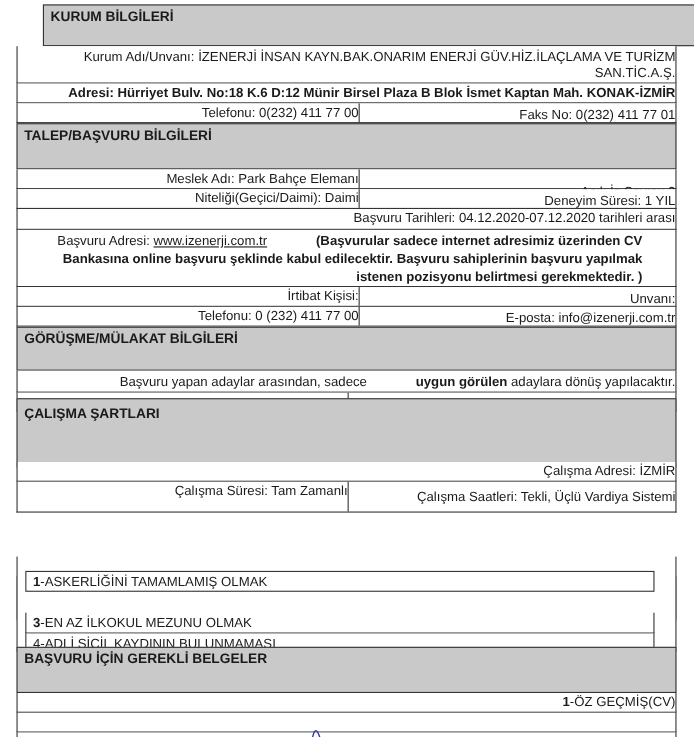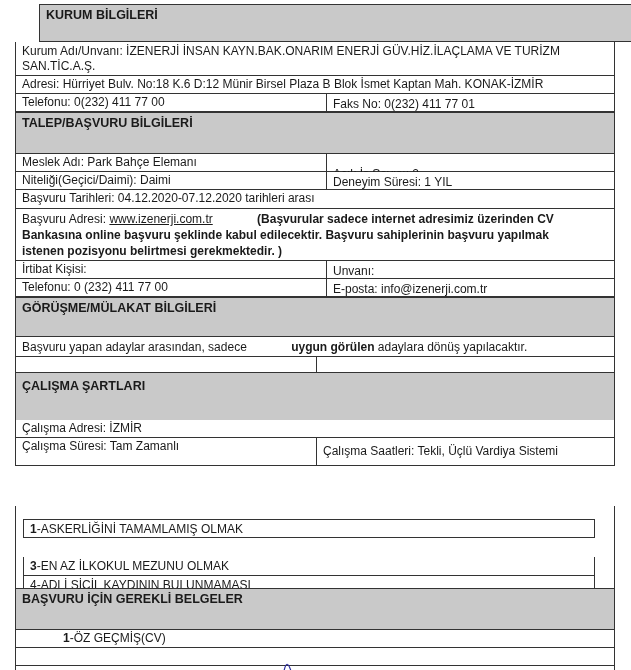--- a/index.html
+++ b/index.html
@@ -11,21 +11,21 @@
     .page { position: absolute; left: 15px; top: 4px; width: 600px; }
     .row {
       position: absolute; left: 0; width: 600px; box-sizing: border-box;
       border-left: 1px solid #333; border-right: 1px solid #333; border-bottom: 1px solid #333;
       background: #fff; font-size: 12px; line-height: 15px;
     }
     .hdr {
       background: #c9c9c9; font-weight: bold; font-size: 12.5px;
       padding: 3px 0 0 6px; border-top: 1px solid #333;
     }
-    .cell { position: absolute; top: 0; bottom: 0; box-sizing: border-box; padding: 1px 0 0 6px; white-space: nowrap; }
+    .cell { position: absolute; top: 0; bottom: 0; box-sizing: border-box; padding: 1px 0 0 6px; white-space: nowrap; text-align: right; }
     .cell.right { border-left: 1px solid #333; }
     .cell.full { left: 0; right: 0; white-space: normal; }
     .link { text-decoration: underline; color: #1a1a1a; }
     b { font-weight: bold; margin-left: 41px; }
     .sub {
       position: absolute; left: 7px; width: 572px; height: 19px; box-sizing: border-box;
       border: 1px solid #333; border-top: none; font-size: 12px; padding: 2px 0 0 6px;
       background: #fff;
     }
     .sub.first { border-top: 1px solid #333; }
@@ -40,21 +40,21 @@
 
   <div class="row hdr" style="top:0; height:38px;margin-left:24px;">
     <span>KURUM BİLGİLERİ</span>
   </div>
   <div class="row" style="top:38px; height:34px;">
     <div class="cell full" style="padding-top:2px;">
       <span>Kurum Adı/Unvanı:</span>
       <span>İZENERJİ İNSAN KAYN.BAK.ONARIM ENERJİ GÜV.HİZ.İLAÇLAMA VE TURİZM SAN.TİC.A.Ş.</span>
     </div>
   </div>
-  <div class="row" style="top:72px; height:18px;">
+  <div class="row" style="top:72px; height:18px;font-weight:bold;">
     <div class="cell full">Adresi: Hürriyet Bulv. No:18 K.6 D:12 Münir Birsel Plaza B Blok İsmet Kaptan Mah. KONAK-İZMİR</div>
   </div>
   <div class="row" style="top:90px; height:18px;">
     <div class="cell" style="left:0; width:310px;">Telefonu: 0(232) 411 77 00</div>
     <div class="cell right" style="left:310px; right:0; padding-top:3px;">Faks No: 0(232) 411 77 01</div>
   </div>
 
   <div class="row hdr" style="top:108px; height:42px;">
     <span>TALEP/BAŞVURU BİLGİLERİ</span>
   </div>
@@ -91,21 +91,21 @@
   <div class="row" style="top:333px; height:20px;">
     <div class="cell full" style="padding-top:3px;">
       <span>Başvuru yapan adaylar arasından, sadece </span><b>uygun görülen</b><span> adaylara dönüş yapılacaktır.</span>
     </div>
   </div>
   <div class="row" style="top:353px; height:17px;">
     <div class="cell" style="left:0; width:300px;"></div>
     <div class="cell right" style="left:300px; right:0;"></div>
   </div>
 
-  <div class="row hdr" style="top:368px; height:63px; padding-top:6px;">
+  <div class="row hdr" style="top:358px; height:63px; padding-top:6px;">
     <span>ÇALIŞMA ŞARTLARI</span>
   </div>
   <div class="row" style="top:416px; height:18px;">
     <div class="cell full">Çalışma Adresi: İZMİR</div>
   </div>
   <div class="row" style="top:434px; height:28px;">
     <div class="cell" style="left:0; width:300px;">Çalışma Süresi: Tam Zamanlı</div>
     <div class="cell right" style="left:300px; right:0; padding-top:6px;">Çalışma Saatleri: Tekli, Üçlü Vardiya Sistemi</div>
   </div>
 

